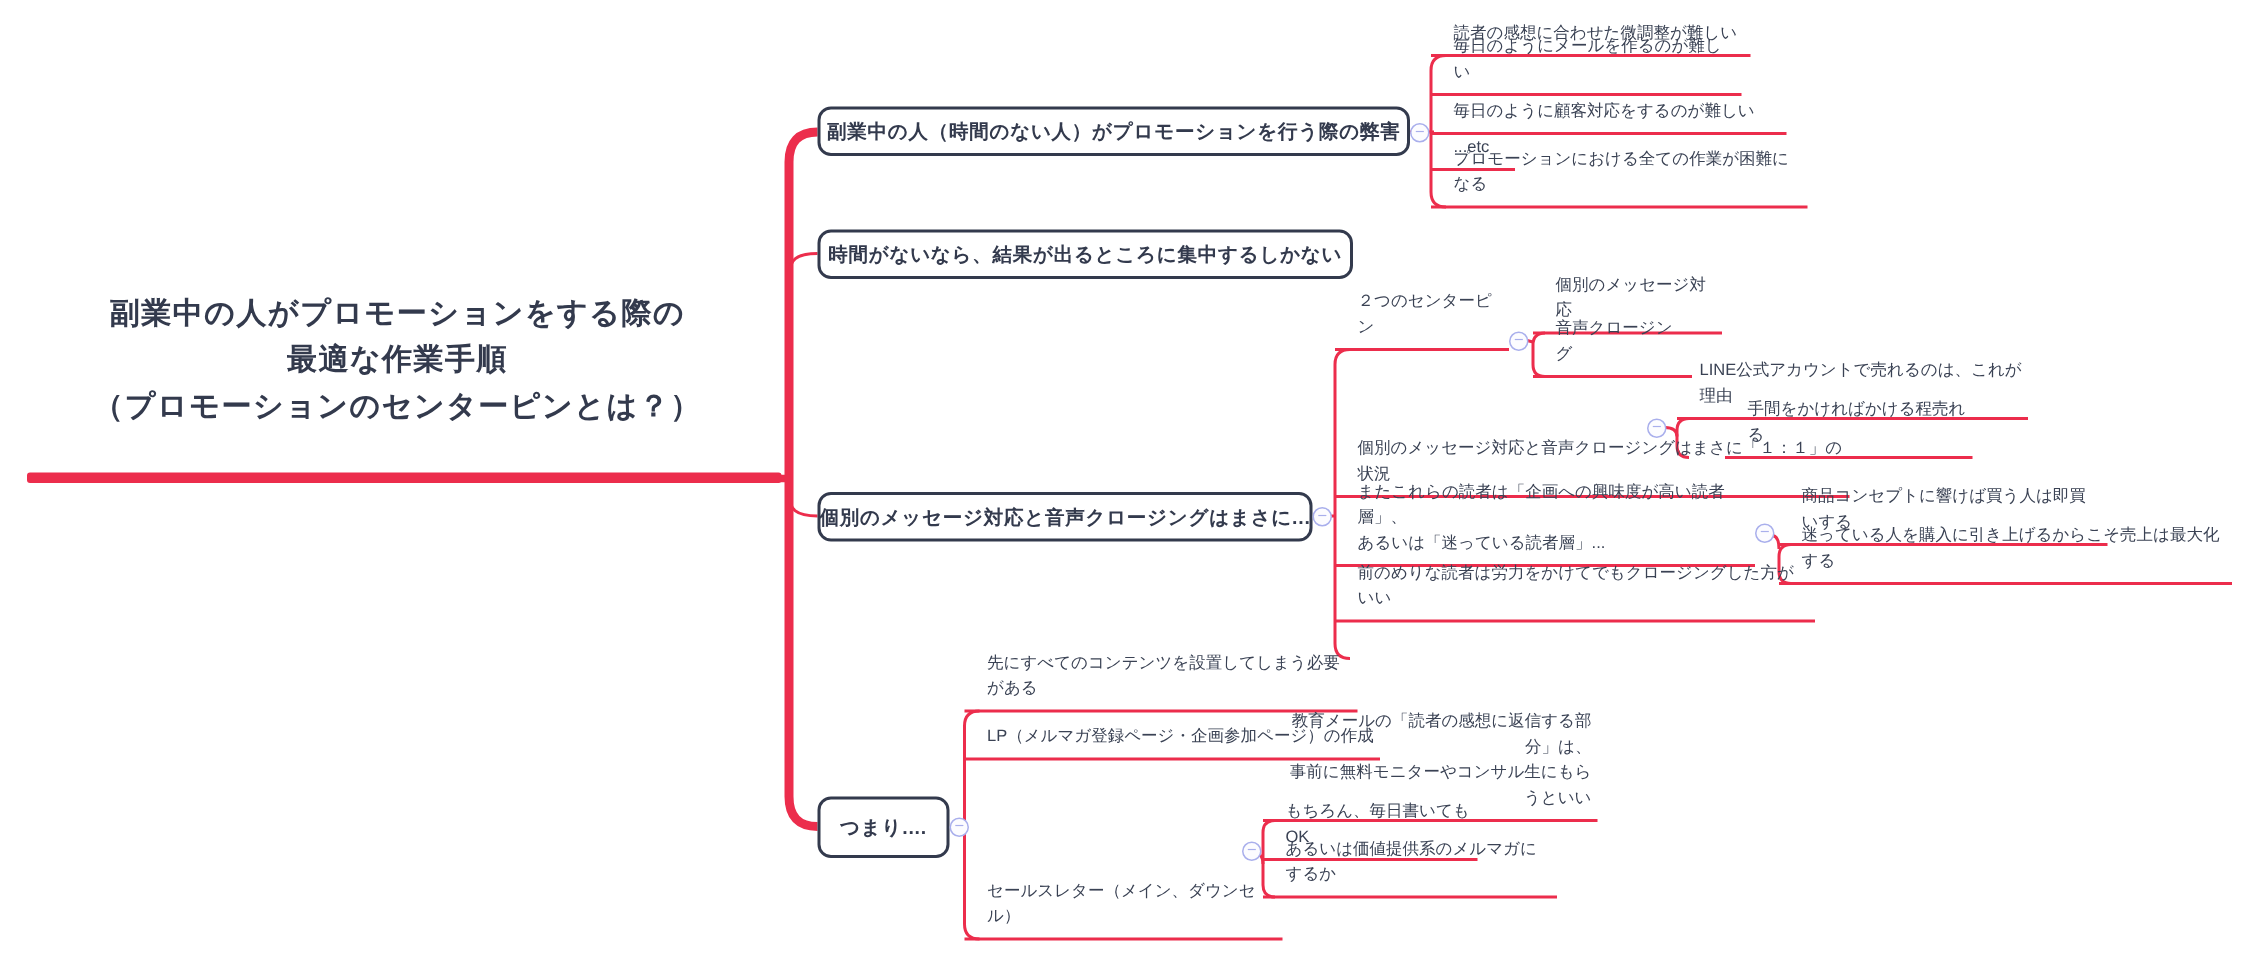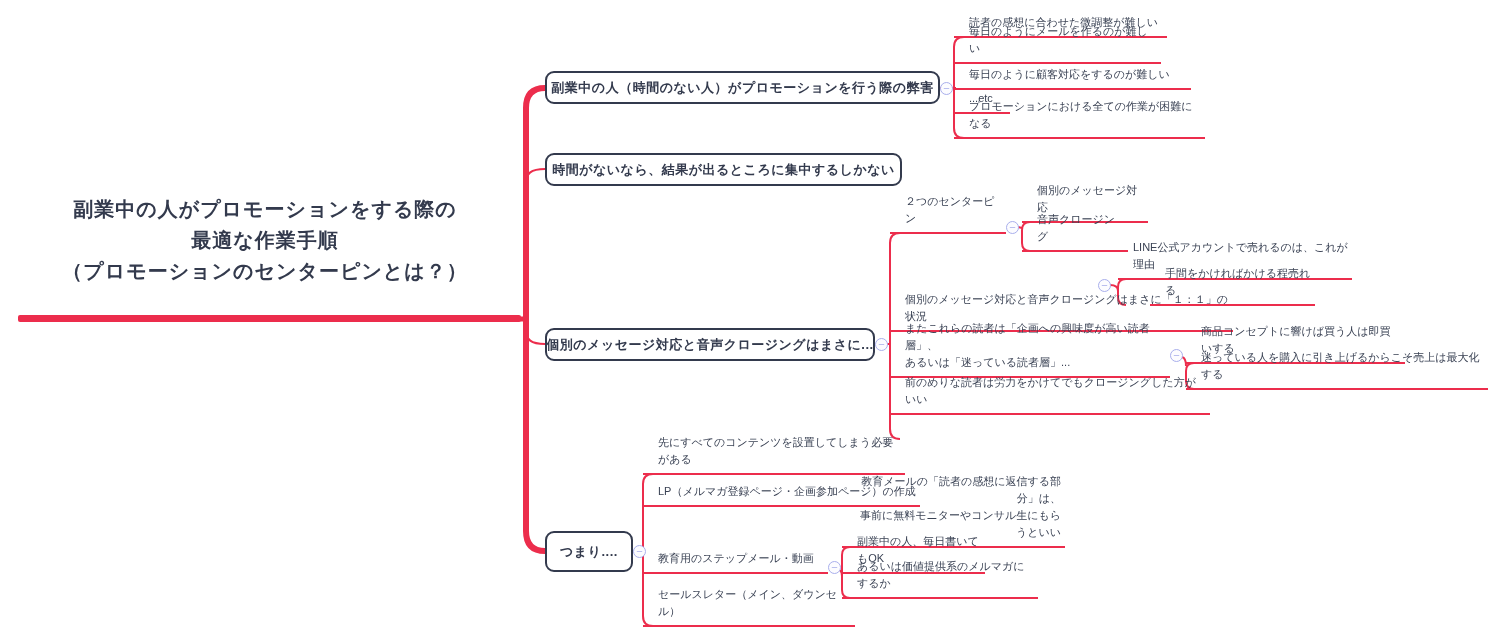--- a/index.html
+++ b/index.html
@@ -79,26 +79,25 @@
 
   <div class="leaf" style="left:1022px;top:197px;width:126px;height:26px;">個別のメッセージ対応</div>
   <div class="leaf" style="left:1022px;top:226px;width:106px;height:26px;">音声クロージング</div>
   <div class="leaf" style="left:1118px;top:254px;width:234px;height:26px;">LINE公式アカウントで売れるのは、これが理由</div>
   <div class="leaf" style="left:1118px;top:280px;width:165px;height:26px;margin-left:32px;">手間をかければかける程売れる</div>
   <div class="leaf" style="left:1186px;top:338px;width:219px;height:26px;">商品コンセプトに響けば買う人は即買いする</div>
   <div class="leaf" style="left:1186px;top:364px;width:302px;height:26px;">迷っている人を購入に引き上げるからこそ売上は最大化する</div>
 
   <div class="leaf" style="left:643px;top:449px;width:262px;height:26px;">先にすべてのコンテンツを設置してしまう必要がある</div>
   <div class="leaf" style="left:643px;top:481px;width:277px;height:26px;">LP（メルマガ登録ページ・企画参加ページ）の作成</div>
-  <div class="leaf" style="left:643px;top:548px;width:185px;height:26px;">教育用のステップメール・動画</div>
   <div class="leaf" style="left:643px;top:601px;width:212px;height:26px;">セールスレター（メイン、ダウンセル）</div>
 
   <div class="leaf" style="left:842px;top:504px;width:223px;height:44px;text-align:right;">教育メールの「読者の感想に返信する部分」は、
 事前に無料モニターやコンサル生にもらうといい</div>
-  <div class="leaf" style="left:842px;top:548px;width:143px;height:26px;">副業中の人、毎日書いてもOK</div>
+  <div class="leaf" style="left:842px;top:548px;width:143px;height:26px;">もちろん、毎日書いてもOK</div>
   <div class="leaf" style="left:842px;top:573px;width:196px;height:26px;">あるいは価値提供系のメルマガにするか</div>
 
   <div class="collapse" style="left:940px;top:82px;">−</div>
   <div class="collapse" style="left:875px;top:338px;">−</div>
   <div class="collapse" style="left:633px;top:545px;">−</div>
   <div class="collapse" style="left:1006px;top:221px;">−</div>
   <div class="collapse" style="left:1098px;top:279px;">−</div>
   <div class="collapse" style="left:1170px;top:349px;">−</div>
   <div class="collapse" style="left:828px;top:561px;">−</div>
 

